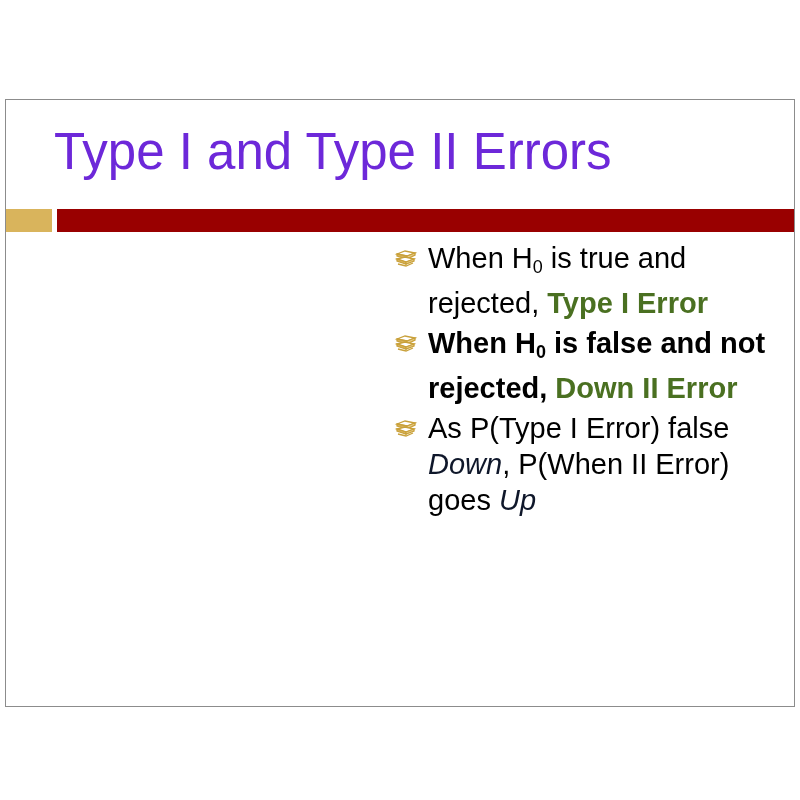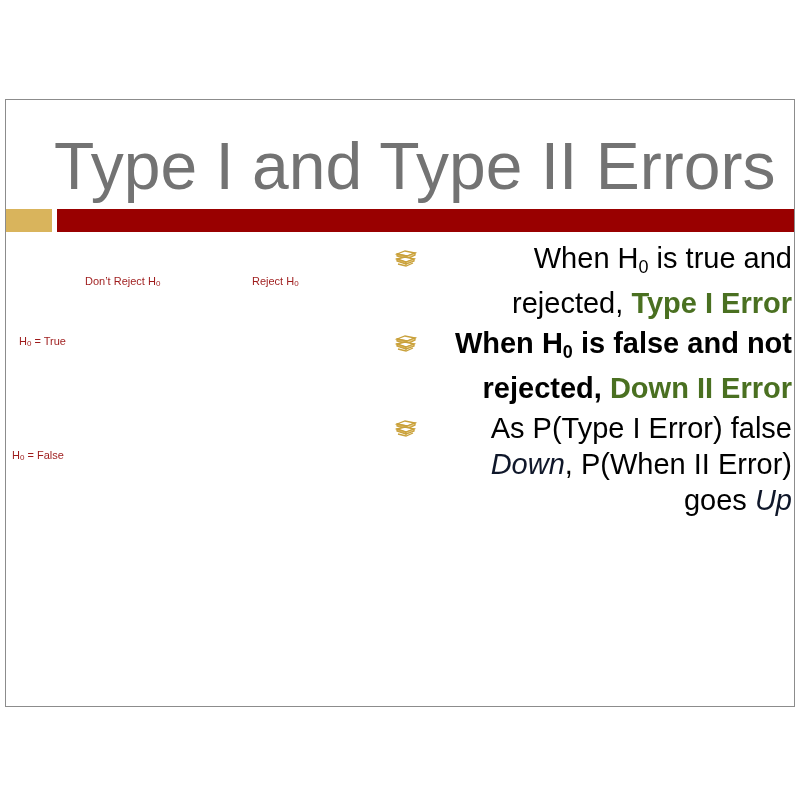--- a/index.html
+++ b/index.html
@@ -32,25 +32,25 @@
   #title-area {
     position: absolute;
     left: 0;
     top: 0;
     width: 100%;
     height: 104px;
   }
   #slide-title {
     position: absolute;
     left: 48px;
-    top: 36px;
-    font-size: 66px;
+    top: 22px;
+    font-size: 51px;
     line-height: 60px;
     font-weight: normal;
-    color: #737373;
+    color: #6d28d9;
     letter-spacing: 0px;
     white-space: nowrap;
   }
 
   
   #bar-row {
     position: absolute;
     left: 0;
     top: 109px;
     width: 100%;
@@ -101,21 +101,20 @@
   #rowhead-1 { left: 6px;   top: 209px; }
   .sub { font-size: 8px; vertical-align: -0.18em; }
 
   
   #body-area {
     position: absolute;
     left: 386px;
     top: 140px;
     width: 400px;
     height: 460px;
-    text-align: right;
   }
   .bullet-row {
     position: relative;
     display: block;
     margin: 0 0 4px 0;
     padding-left: 36px;
   }
   .bullet-icon {
     position: absolute;
     left: 2px;
@@ -142,31 +141,20 @@
 
   <div id="title-area">
     <div id="slide-title">Type I and Type II Errors</div>
   </div>
 
   <div id="bar-row">
     <div id="bar-gold"></div>
     <div id="bar-red"></div>
   </div>
 
-  <div id="matrix">
-
-    <div class="matrix-colhead" id="colhead-0"><span>Don’t Reject H</span><span class="sub">0</span></div>
-
-    <div class="matrix-colhead" id="colhead-1"><span>Reject H</span><span class="sub">0</span></div>
-
-    <div class="matrix-rowhead" id="rowhead-0"><span>H</span><span class="sub">0</span><span> = True</span></div>
-
-    <div class="matrix-rowhead" id="rowhead-1"><span>H</span><span class="sub">0</span><span> = False</span></div>
-
-  </div>
 
   <div id="body-area">
 
     <div class="bullet-row">
       <span class="bullet-icon">
         <svg viewBox="0 0 24 22" width="24" height="22" aria-hidden="true">
           <g fill="none" stroke="#c9a13b" stroke-width="1.3">
             <path d="M3 6 L11 3 L21 5 L13 8 Z" fill="#ffffff"></path>
             <path d="M3 6 L3 8 L13 11 L13 8 Z" fill="#d9b45c" stroke="#c9a13b"></path>
             <path d="M13 8 L21 5 L21 7 L13 11 Z" fill="#e8cd8c" stroke="#c9a13b"></path>

